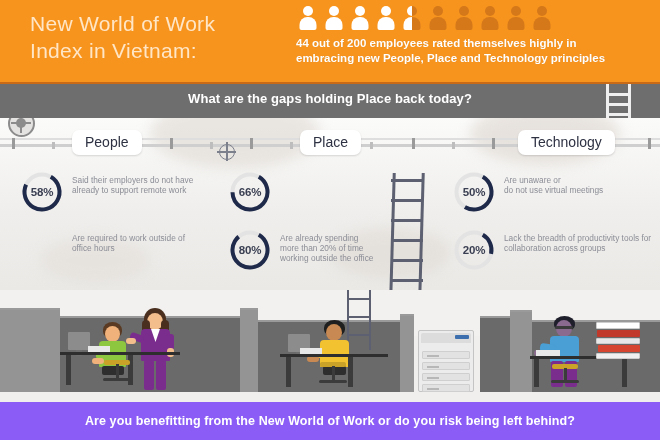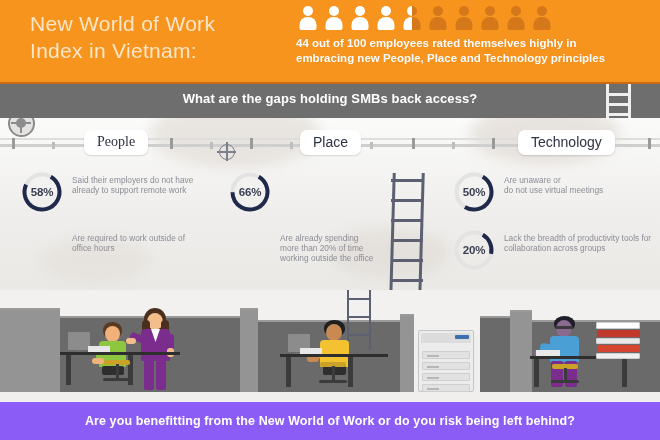--- a/index.html
+++ b/index.html
@@ -218,28 +218,28 @@
           </div>
           <div class="p-icon off">
             <div class="head"></div>
             <div class="body"></div>
           </div>
           <div class="p-icon off">
             <div class="head"></div>
             <div class="body"></div>
           </div>
         </div>
-      <div class="header-sub">44 out of 100 employees rated themselves highly in
+      <div class="header-sub">44 out of 200 employees rated themselves highly in
 embracing new People, Place and Technology principles</div>
     </div>
   </div>
 
   <div class="band">
     <div class="band-top-line"></div>
-    <div class="band-q">What are the gaps holding SMBs back access?</div>
+    <div class="band-q">What are the gaps holding Place back today?</div>
     <div class="band-ladder">
       <div class="rail l"></div>
         <div class="rail r"></div>
       <div class="rung" style="top:9px"></div>
       <div class="rung" style="top:19px"></div>
       <div class="rung" style="top:29px"></div>
     </div>
   </div>
 
   <div class="stats">
@@ -273,21 +273,21 @@
     <div class="wheel" style="left:8px;top:-8px;">
       <div class="sp h"></div>
         <div class="sp v"></div>
         <div class="hub"></div>
     </div>
     <div class="cross" style="left:219px;top:26px;">
       <div class="sp h"></div>
         <div class="sp v"></div>
     </div>
 
-    <div class="pill" style="left:84px;font-family:Liberation Serif, serif;">People</div>
+    <div class="pill" style="left:72px;">People</div>
     <div class="pill" style="left:518px;">Technology</div>
     <div class="pill" style="left:300px;">Place</div>
 
     <div class="big-ladder">
       <div class="rail l"></div>
         <div class="rail r"></div>
       <div class="rung" style="top:6px"></div>
       <div class="rung" style="top:26px"></div>
       <div class="rung" style="top:46px"></div>
       <div class="rung" style="top:66px"></div>
@@ -310,20 +310,24 @@
         </div>
       </div>
     <div class="col" id="col-1" style="left:228px; width:200px;">
         <div class="stat">
           <div class="donut"><svg width="44" height="44" viewBox="0 0 44 44">
               <circle cx="22" cy="22" r="17.5" fill="none" stroke="#e3e3e3" stroke-width="4"></circle>
               <circle cx="22" cy="22" r="17.5" fill="none" stroke="#1f2a4a" stroke-width="4" stroke-dasharray="72.57 37.38" stroke-linecap="butt" transform="rotate(-60 22 22)"></circle>
             </svg><div class="pcttxt">66%</div></div>
         </div>
         <div class="stat">
+          <div class="donut"><svg width="44" height="44" viewBox="0 0 44 44">
+              <circle cx="22" cy="22" r="17.5" fill="none" stroke="#e3e3e3" stroke-width="4"></circle>
+              <circle cx="22" cy="22" r="17.5" fill="none" stroke="#1f2a4a" stroke-width="4" stroke-dasharray="87.96 21.99" stroke-linecap="butt" transform="rotate(-60 22 22)"></circle>
+            </svg><div class="pcttxt">80%</div></div>
           <div class="stat-text">Are already spending
 more than 20% of time
 working outside the office</div>
         </div>
       </div>
     <div class="col" id="col-2" style="left:452px; width:205px;">
         <div class="stat">
           <div class="donut"><svg width="44" height="44" viewBox="0 0 44 44">
               <circle cx="22" cy="22" r="17.5" fill="none" stroke="#e3e3e3" stroke-width="4"></circle>
               <circle cx="22" cy="22" r="17.5" fill="none" stroke="#1f2a4a" stroke-width="4" stroke-dasharray="54.98 54.98" stroke-linecap="butt" transform="rotate(-60 22 22)"></circle>

